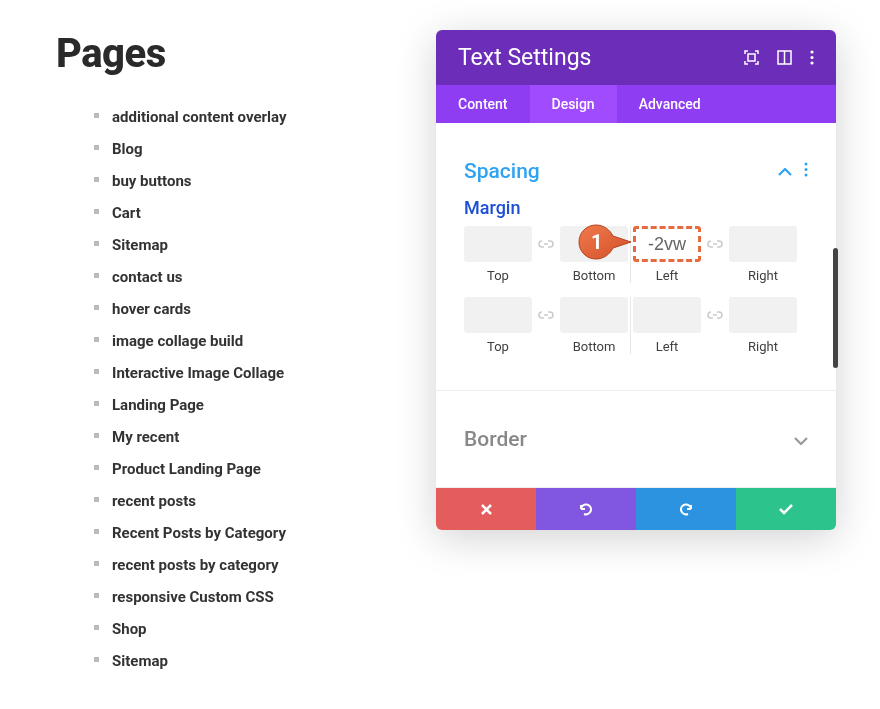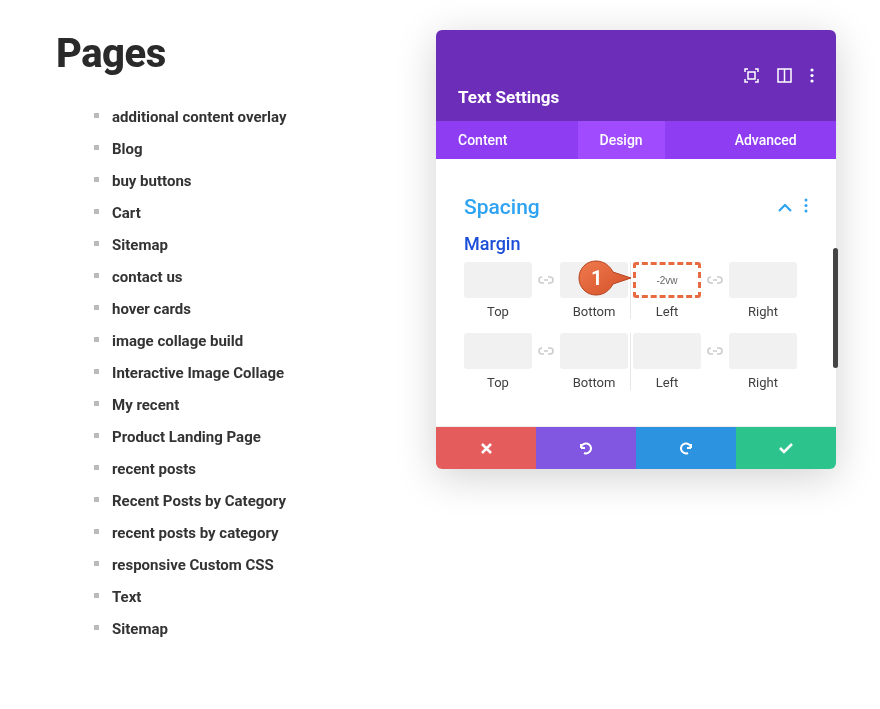--- a/index.html
+++ b/index.html
@@ -45,29 +45,28 @@
       overflow: hidden;
     }
     .panel-header {
       background: #6c2eb9;
       color: #fff;
       padding: 14px 22px;
       display: flex;
       align-items: center;
       justify-content: space-between;
     }
-    .panel-title { font-size: 17px; font-weight: 700; margin-top: 43px; }
+    .panel-title { font-size: 23px; font-weight: 400; }
     .panel-header-icons { display: flex; gap: 18px; align-items: center; }
     .panel-header-icons span { cursor: pointer; display: inline-flex; }
 
     .tabs {
       display: flex;
       background: #8e3df3;
       color: #fff;
-      gap: 48px;
     }
     .tab {
       padding: 11px 22px;
       cursor: pointer;
       font-size: 14px;
       font-weight: 500;
     }
     .tab.active { background: #a04bfd; }
 
     .panel-body { padding: 0; }
@@ -102,21 +101,21 @@
       align-items: flex-start;
       gap: 0;
     }
     .spacing-cell { display: flex; flex-direction: column; align-items: center; }
     .spacing-input {
       width: 68px;
       height: 36px;
       background: #f1f1f1;
       border: none;
       border-radius: 3px;
-      font-size: 10px;
+      font-size: 18px;
       text-align: center;
       color: #666;
     }
     .spacing-input.highlighted {
       border: 3px dashed #e86a3f;
       background: #fff;
     }
     .spacing-sublabel {
       font-size: 13px;
       color: #404040;
@@ -193,27 +192,28 @@
     <ul class="pages-list" id="pages-list">
         <li>additional content overlay</li>
         <li>Blog</li>
         <li>buy buttons</li>
         <li>Cart</li>
         <li>Sitemap</li>
         <li>contact us</li>
         <li>hover cards</li>
         <li>image collage build</li>
         <li>Interactive Image Collage</li>
+        <li>Landing Page</li>
         <li>My recent</li>
         <li>Product Landing Page</li>
         <li>recent posts</li>
         <li>Recent Posts by Category</li>
         <li>recent posts by category</li>
         <li>responsive Custom CSS</li>
-        <li>Text</li>
+        <li>Shop</li>
         <li>Sitemap</li>
       </ul>
   </div>
 
   <div class="right-col">
     <div class="settings-panel">
 
       <div class="panel-header">
         <div class="panel-title">Text Settings</div>
         <div class="panel-header-icons">
@@ -338,20 +338,32 @@
                   </svg>
               </div>
               <div class="spacing-cell">
                 <input class="spacing-input" value="" style="">
                 <div class="spacing-sublabel">Right</div>
               </div>
             </div>
           </div>
         </div>
 
+        <div class="section">
+          <div class="section-header">
+            <div class="section-title">Border</div>
+            <div class="section-controls">
+              <span style="color:#888">
+                <svg width="14" height="9" viewBox="0 0 14 9">
+                    <path d="M1 2 L7 8 L13 2" fill="none" stroke="#999" stroke-width="2.2"></path>
+                  </svg>
+              </span>
+            </div>
+          </div>
+        </div>
       </div>
 
       <div class="panel-footer">
         <div class="footer-btn btn-cancel">
           <svg width="13" height="13" viewBox="0 0 13 13">
               <path d="M2 2 L11 11 M11 2 L2 11" stroke="#fff" stroke-width="2.5"></path>
             </svg>
         </div>
         <div class="footer-btn btn-undo">
           <svg width="16" height="16" viewBox="0 0 16 16">

